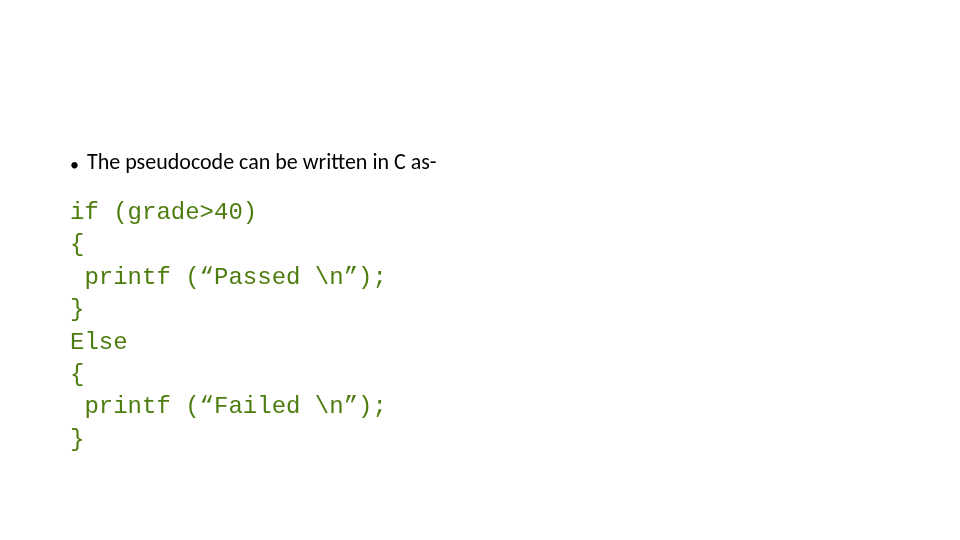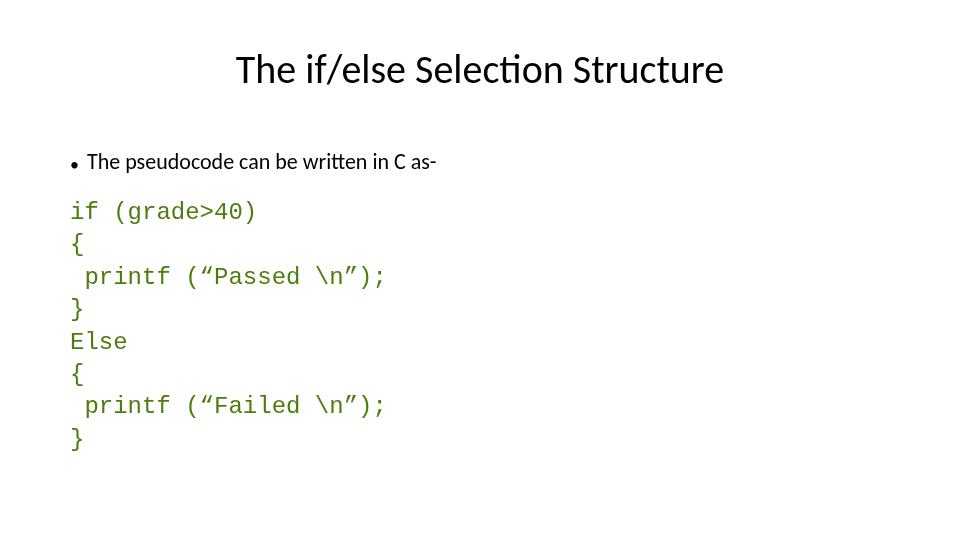--- a/index.html
+++ b/index.html
@@ -52,21 +52,20 @@
     line-height: 1.35;
     white-space: pre;
     color: #4d7c0f;
   }
 </style>
 </head>
 <body>
 
 <div class="slide">
 
-  <div class="title">The if/else Selection Structure</div>
 
   <div class="bullet-row">
     <span class="bullet-dot">•</span>
     <span>The pseudocode can be written in C as-</span>
   </div>
 
   <div class="code-block">if (grade&gt;40)
 {
  printf (“Passed \n”);
 }

